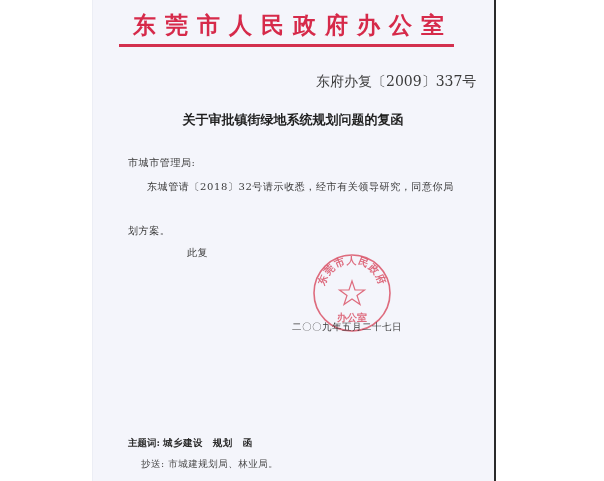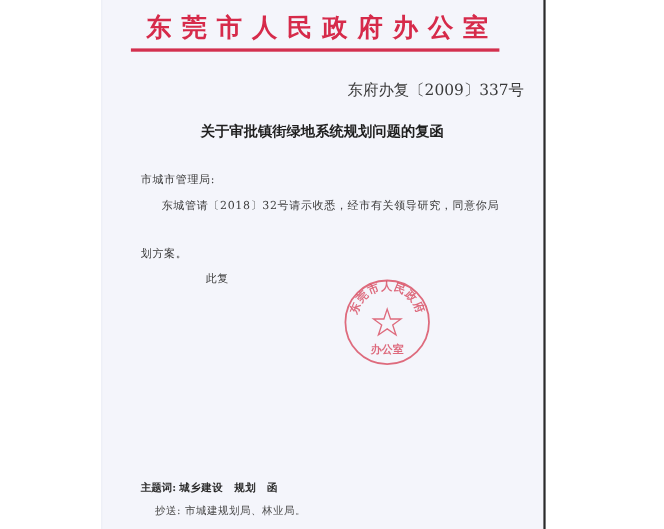--- a/index.html
+++ b/index.html
@@ -127,20 +127,21 @@
       <path id="sealArc" d="M 13 46 A 28 28 0 1 1 67 46"></path>
     </defs>
     <circle cx="40" cy="40" r="38" fill="none" stroke="#d8485e" stroke-width="1.6" opacity="0.8"></circle>
     <text font-family="DejaVu Serif, serif" font-size="10" font-weight="bold" fill="#d8485e" opacity="0.8" letter-spacing="1">
       <textPath href="#sealArc" startOffset="50%" text-anchor="middle">东莞市人民政府</textPath>
     </text>
     <polygon points="40,28 43,37 52.5,37 45,42.5 48,51.5 40,46 32,51.5 35,42.5 27.5,37 37,37" fill="none" stroke="#d8485e" stroke-width="1.2" opacity="0.8"></polygon>
     <text x="40" y="68" text-anchor="middle" font-family="DejaVu Serif, serif" font-size="10" font-weight="bold" fill="#d8485e" opacity="0.8">办公室</text>
   </svg>
 
+  <div class="abs date">二〇〇九年五月二十七日</div>
 
   <div class="abs cc">
     <span>抄送:</span>
     <span>市城建规划局、林业局。</span>
   </div>
 
   <div class="abs keywords">
     <span class="kw-label">主题词:</span>
     <span class="kw-values">城乡建设  规划  函</span>
   </div>

